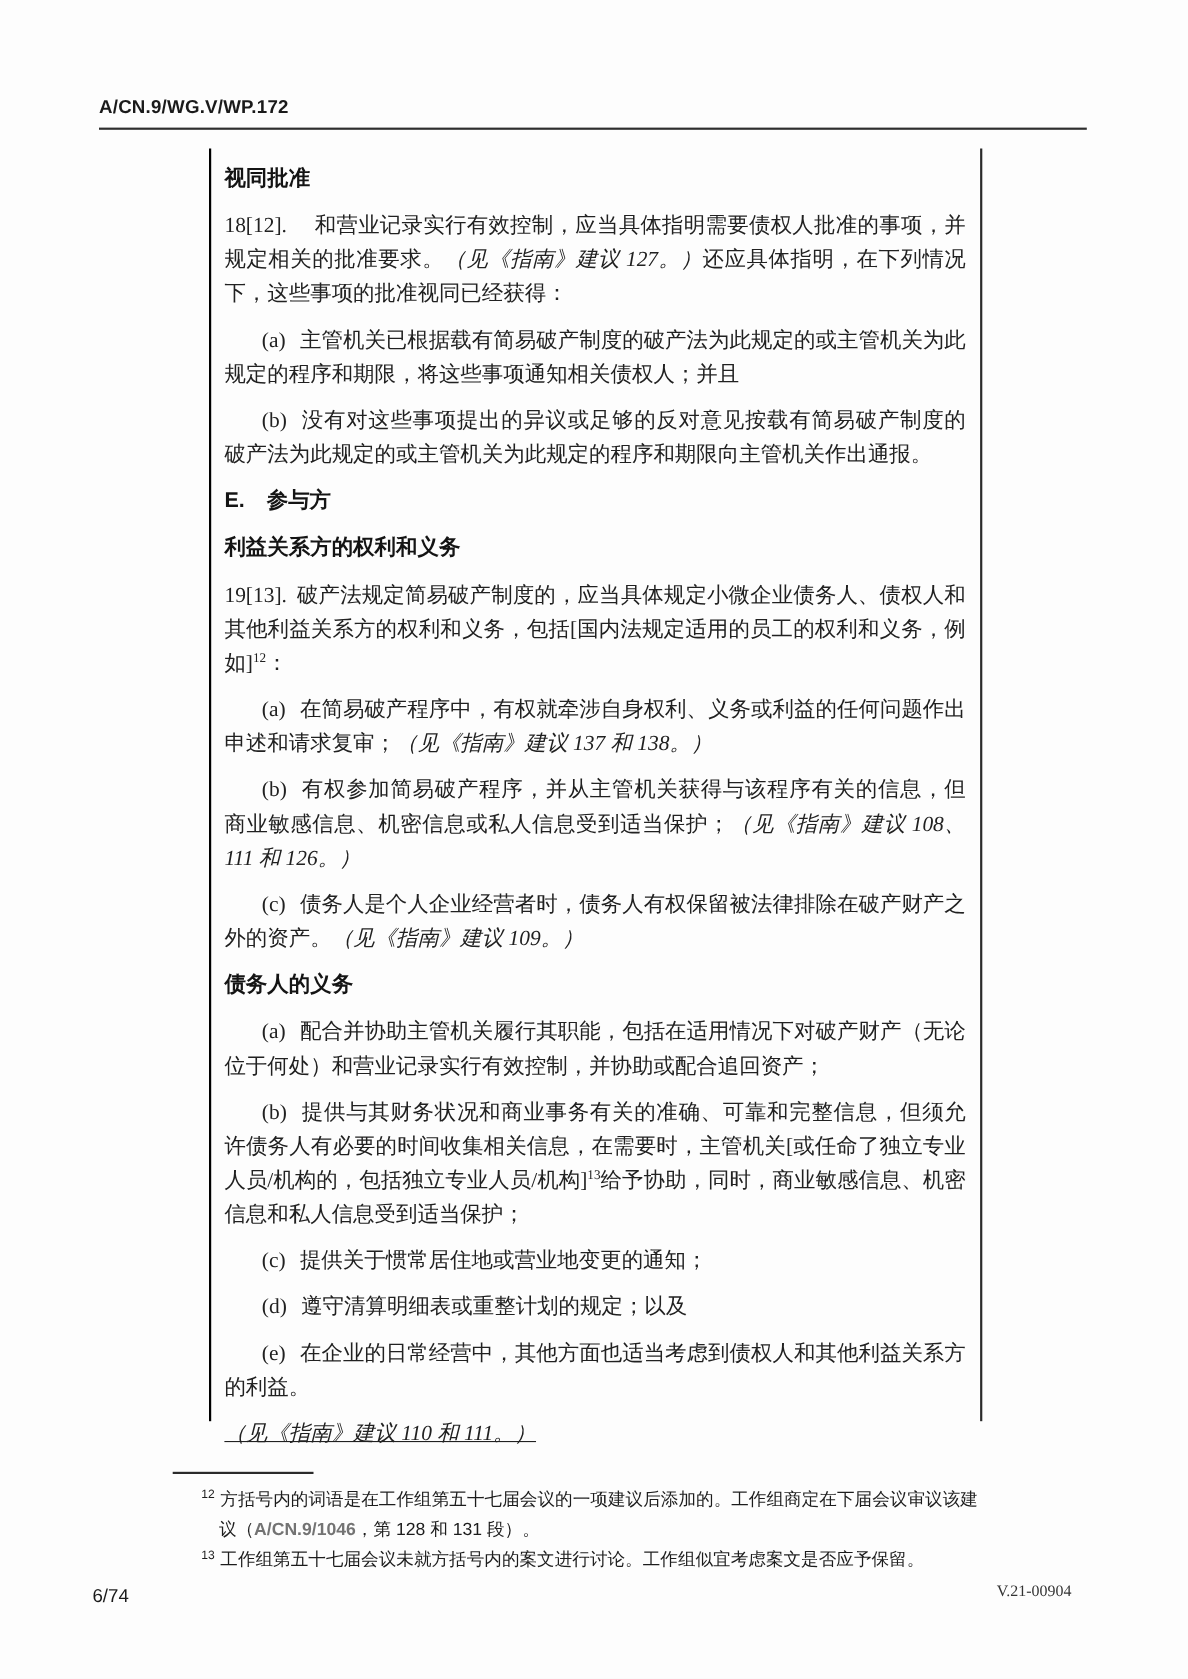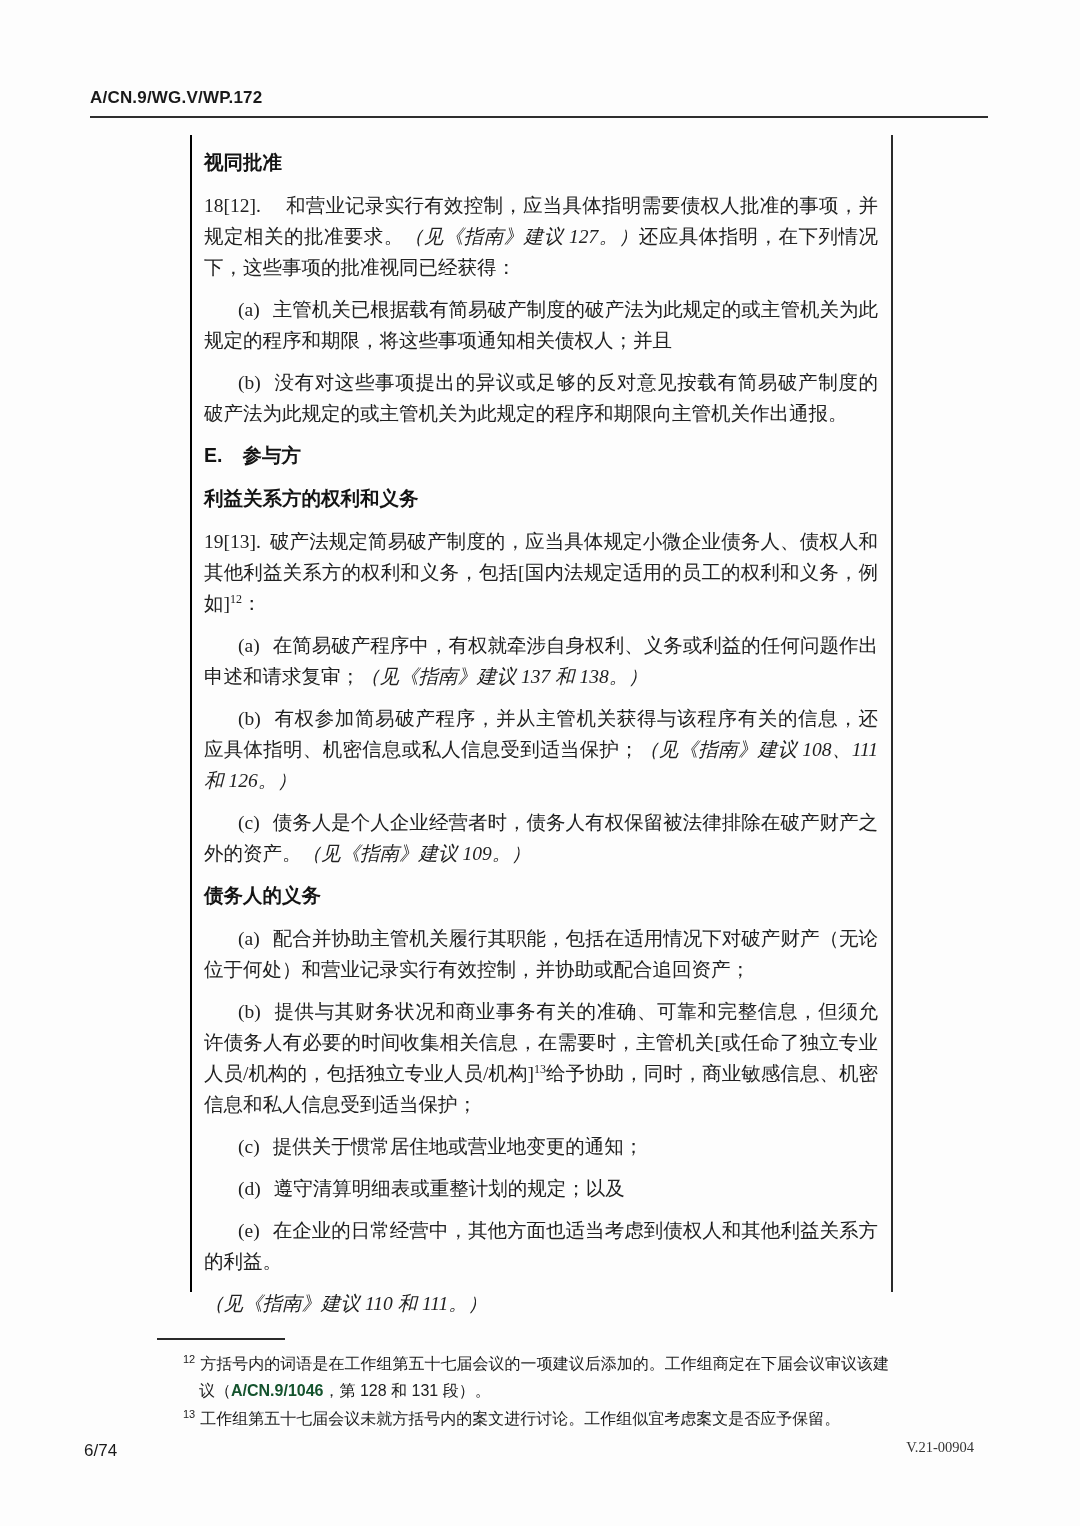--- a/index.html
+++ b/index.html
@@ -43,34 +43,34 @@
     text-align:left;
   }
   .num{display:inline-block;}
   .gap-lg{margin-right:25px;}
   .gap-sm{margin-right:9px;}
   .sec-letter{margin-right:20px;}
   .item{text-indent:34px;}
   .label{margin-right:13px;}
   .cite{font-style:italic;margin-top:10px;}
   sup{font-size:12px;line-height:0;vertical-align:super;}
-  .closing{margin-top:4px;}
+  .closing{margin-top:4px;text-decoration:underline;}
   
   .fn-rule{
     position:absolute;left:157px;top:1338px;width:128px;height:2px;background:#2b2b2b;
   }
   .footnotes{
     position:absolute;left:183px;top:1350px;width:706px;
     font-family:"Liberation Sans", sans-serif;
     font-size:16px;line-height:27px;color:#1c1c1c;
     text-align:justify;
   }
   .fn{padding-left:16px;text-indent:-16px;margin:0 0 1px 0;}
   .fn sup{font-size:11px;margin-right:5px;}
-  .fn a{color:#14532d;text-decoration:none;font-weight:bold;}
+  .fn a{color:#737373;text-decoration:none;font-weight:bold;}
   
   .folio{
     position:absolute;left:84px;top:1441px;
     font-family:"Liberation Sans", sans-serif;
     font-weight:normal;font-size:17px;color:#1a1a1a;
   }
   .jobno{
     position:absolute;right:106px;top:1439px;
     font-family:"Liberation Serif", serif;
     font-size:14.5px;color:#333;
@@ -95,21 +95,21 @@
     <p class="item"><span class="label">(b)</span><span>没有对这些事项提出的异议或足够的反对意见按载有简易破产制度的破产法为此规定的或主管机关为此规定的程序和期限向主管机关作出通报。</span></p>
 
     <h3 class="run-head"><span class="sec-letter">E.</span><span>参与方</span></h3>
 
     <h3 class="run-head">利益关系方的权利和义务</h3>
 
     <p><span class="num gap-sm">19[13].</span><span>破产法规定简易破产制度的，应当具体规定小微企业债务人、债权人和其他利益关系方的权利和义务，包括[国内法规定适用的员工的权利和义务，例如]</span><sup>12</sup><span>：</span></p>
 
     <p class="item"><span class="label">(a)</span><span>在简易破产程序中，有权就牵涉自身权利、义务或利益的任何问题作出申述和请求复审；</span><span class="cite">（见《指南》建议 137 和 138。）</span></p>
 
-    <p class="item"><span class="label">(b)</span><span>有权参加简易破产程序，并从主管机关获得与该程序有关的信息，还应具体指明、机密信息或私人信息受到适当保护；</span><span class="cite">（见《指南》建议 108、111 和 126。）</span></p>
+    <p class="item"><span class="label">(b)</span><span>有权参加简易破产程序，并从主管机关获得与该程序有关的信息，但商业敏感信息、机密信息或私人信息受到适当保护；</span><span class="cite">（见《指南》建议 108、111 和 126。）</span></p>
 
     <p class="item"><span class="label">(c)</span><span>债务人是个人企业经营者时，债务人有权保留被法律排除在破产财产之外的资产。</span><span class="cite">（见《指南》建议 109。）</span></p>
 
     <h3 class="run-head">债务人的义务</h3>
 
 
     <p class="item"><span class="label">(a)</span><span>配合并协助主管机关履行其职能，包括在适用情况下对破产财产（无论位于何处）和营业记录实行有效控制，并协助或配合追回资产；</span></p>
 
     <p class="item"><span class="label">(b)</span><span>提供与其财务状况和商业事务有关的准确、可靠和完整信息，但须允许债务人有必要的时间收集相关信息，在需要时，主管机关[或任命了独立专业人员/机构的，包括独立专业人员/机构]</span><sup>13</sup><span>给予协助，同时，商业敏感信息、机密信息和私人信息受到适当保护；</span></p>
 

